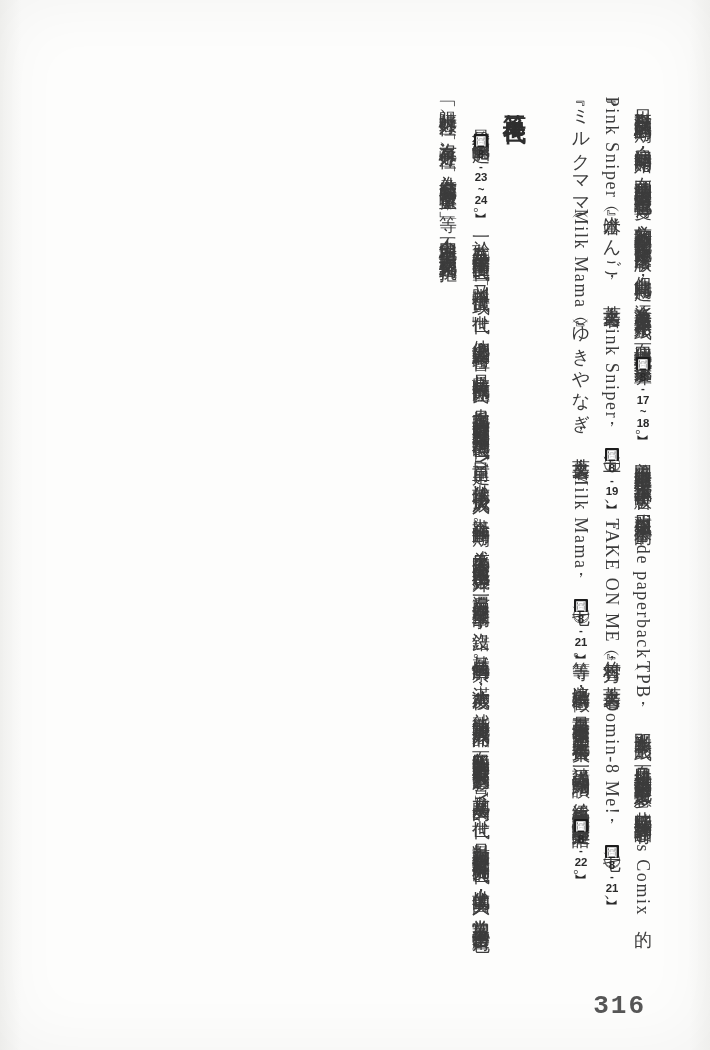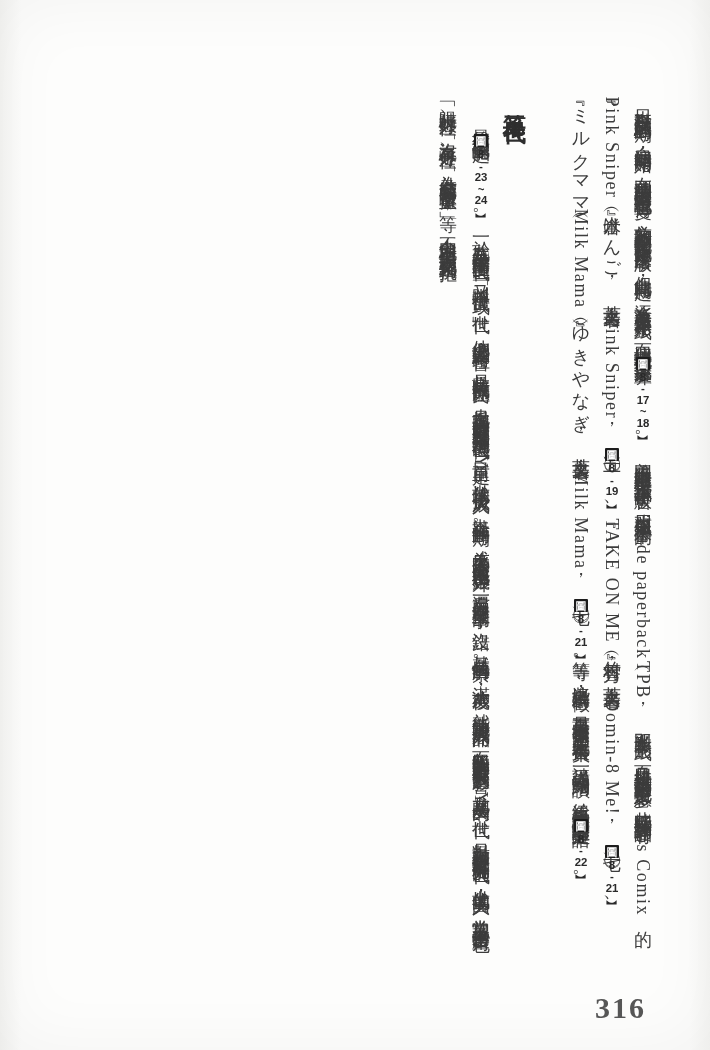--- a/index.html
+++ b/index.html
@@ -36,22 +36,22 @@
     color:#2a2a2a;
   }
   .figmark .tcy{text-combine-upright:all;}
   .figchar{
     display:inline;background:#1d1d1d;color:#ffffff;
     text-combine-upright:all;font-size:11px;
     padding:1px 1px;margin:1px 0;border-radius:1px;
   }
   .pagenum{
     position:absolute;top:991px;right:64px;
-    font-family:Liberation Serif, serif;
-    font-weight:bold;font-size:30px;letter-spacing:2px;
+    font-family:Liberation Mono, monospace;
+    font-weight:bold;font-size:26px;letter-spacing:2px;
     color:var(--pagenum);
   }
 </style>
 </head>
 <body>
 
 <div class="page">
   <div class="text-flow">
     <p class="para p1">日本動漫引領風騷的時期。自這個時期開始，在美國翻譯出版的日本漫畫也有了轉變。之前的翻譯作都是配合美國文化修改後才出版，但自此時期起，逐漸改為尊重日本原始形式。而這個轉變也徐徐傳播至成人漫畫界<span class="figmark">【<span class="figchar">圖</span><span class="tcy">8</span><span class="tcy">-</span><span class="tcy">17</span><span class="tcy">~</span><span class="tcy">18</span>】</span>。美國出版社漸漸不再把單行本拆成小冊子販售，改用類似日本單行本的Trade paperback（TPB，即平裝本）的形式；而且維持日式右翻書的譯本也愈來愈多。此時期被翻譯的作品有Eros Comix的『Pink Sniper』（米倉けんご，英文書名：Pink Sniper，二〇〇五）<span class="figmark">【<span class="figchar">圖</span><span class="tcy">8</span><span class="tcy">-</span><span class="tcy">19</span>】</span>、『TAKE ON ME』（竹村雪秀，英文書名：Domin-8 Me!，二〇〇七）<span class="figmark">【<span class="figchar">圖</span><span class="tcy">8</span><span class="tcy">-</span><span class="tcy">21</span>】</span>、『ミルクママ（Milk Mama）』（ゆきやなぎ，英文書名：Milk Mama，二〇〇七）<span class="figmark">【<span class="figchar">圖</span><span class="tcy">8</span><span class="tcy">-</span><span class="tcy">21</span>】</span>等等。這些漫畫的特徵，是書頁的最後一頁通常會印上「此為本書末頁，請從另一邊開始閱讀」，給還未熟悉日式閱讀習慣的讀者之提醒語<span class="figmark">【<span class="figchar">圖</span><span class="tcy">8</span><span class="tcy">-</span><span class="tcy">22</span>】</span>。</p>
     <h2 class="heading">第三世代</h2>

